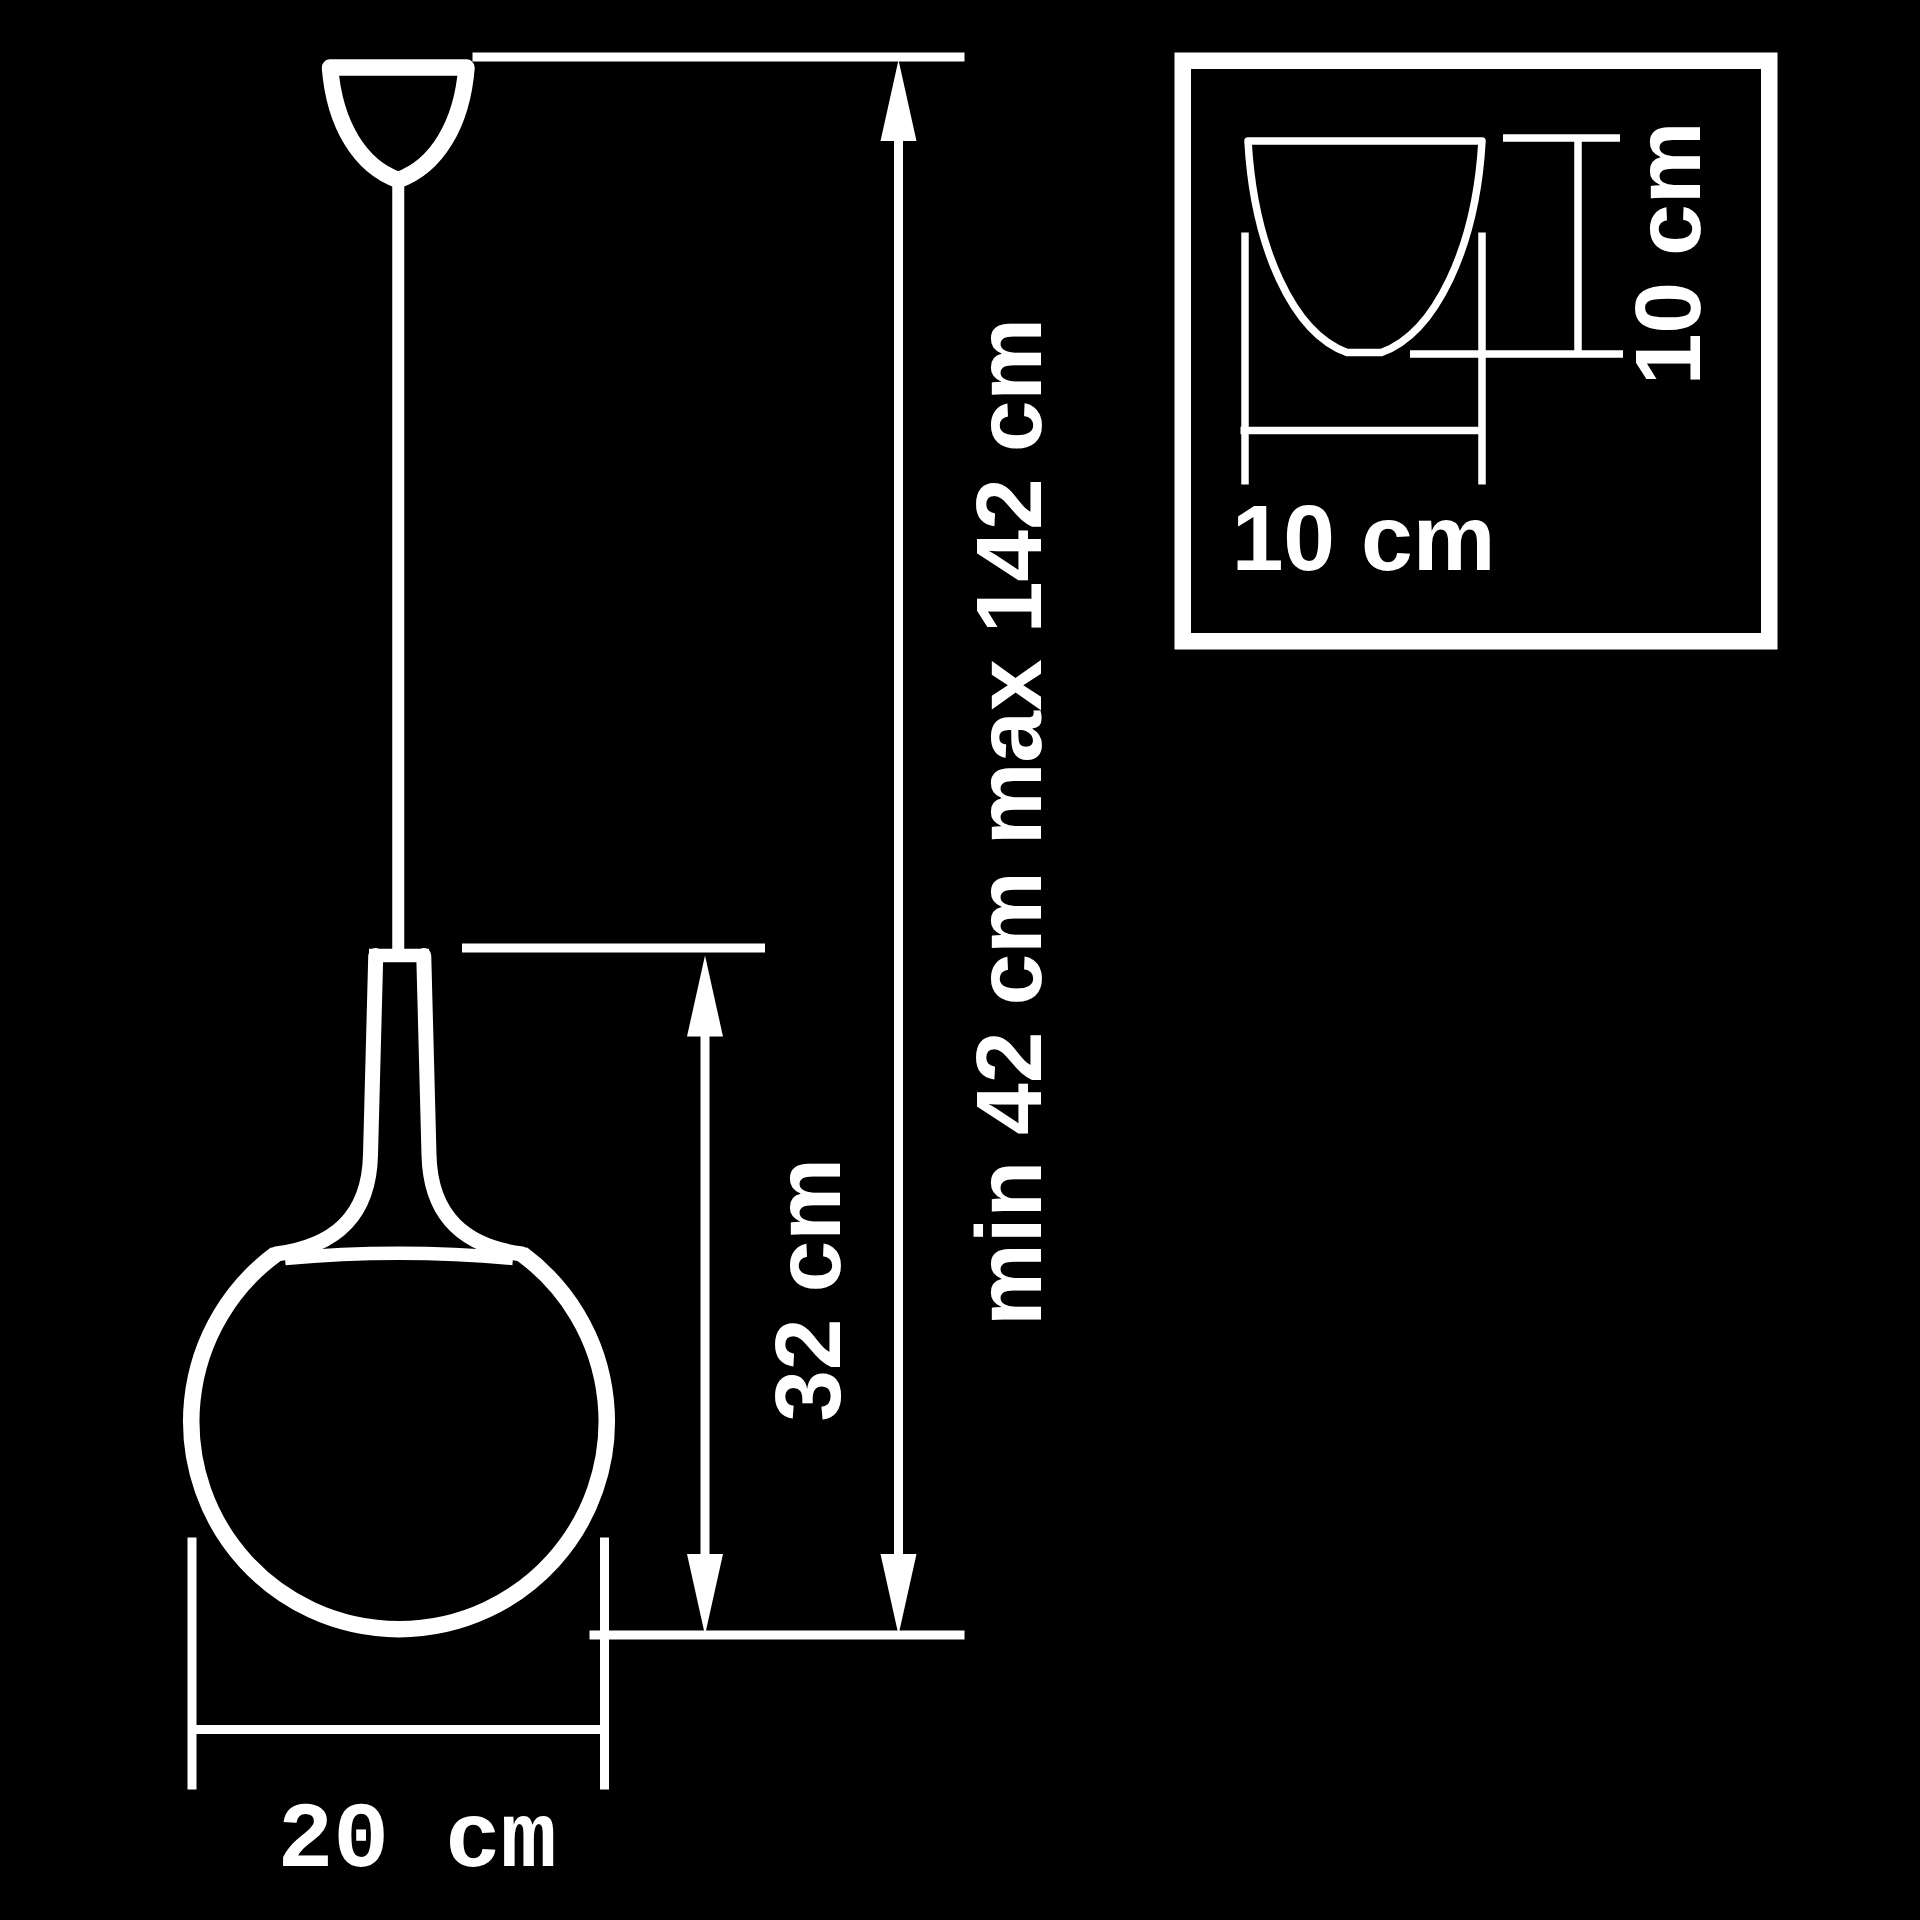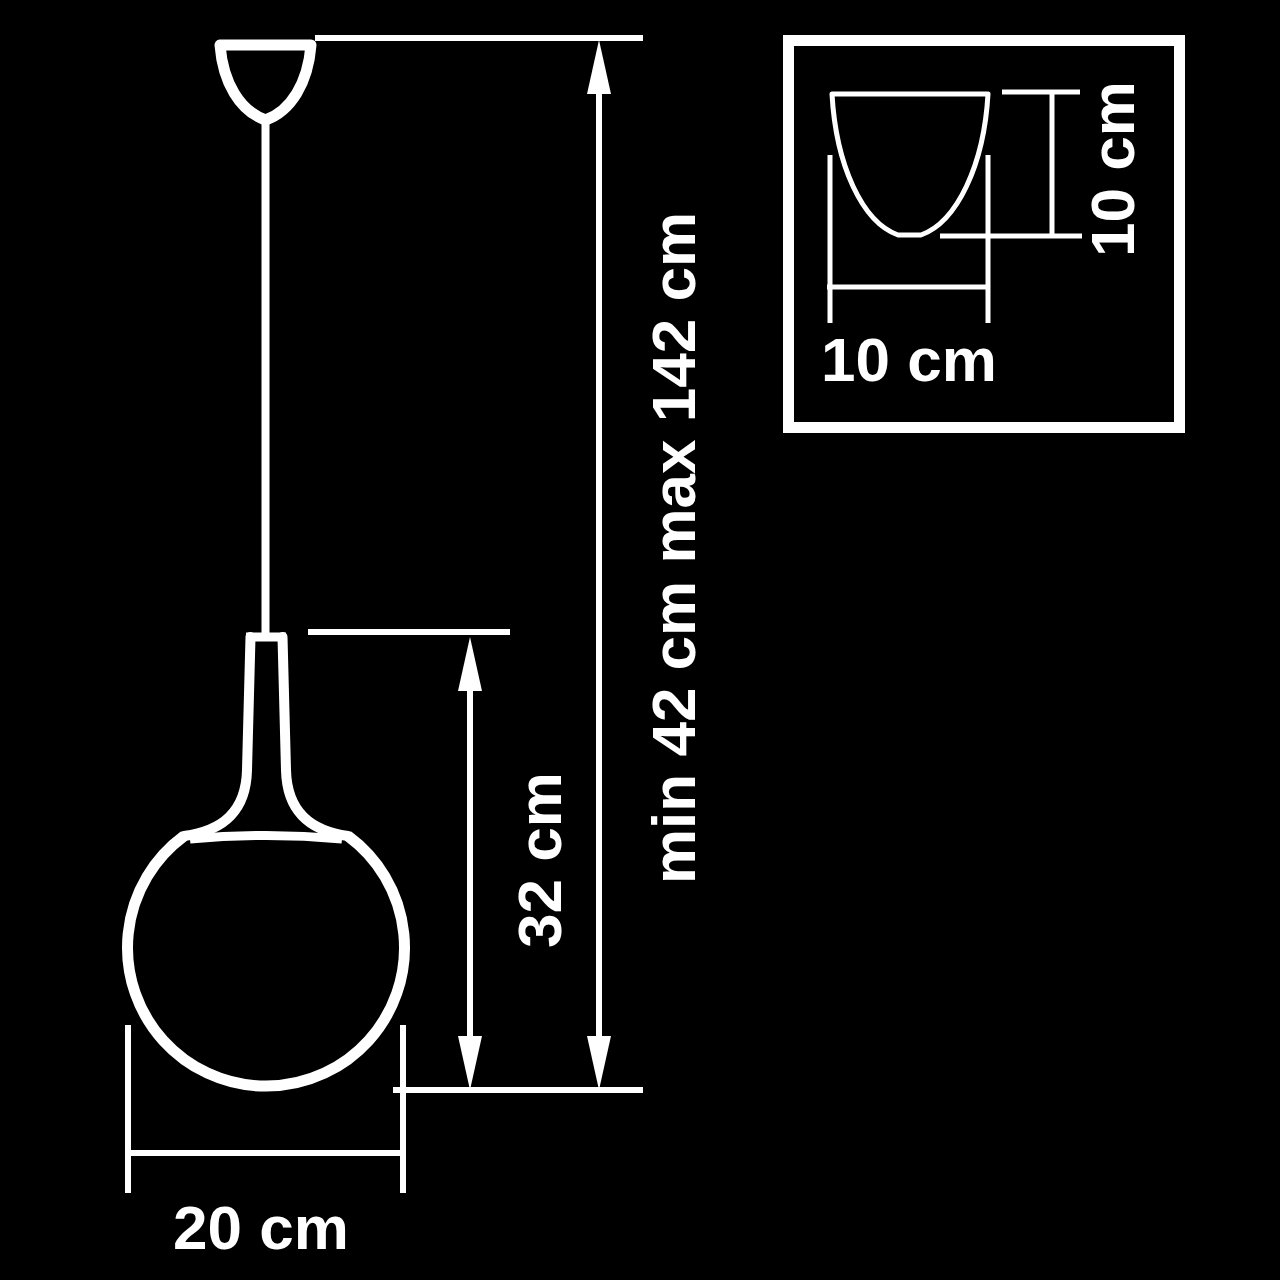--- a/index.html
+++ b/index.html
@@ -77,19 +77,19 @@
       <line x1="830" y1="155" x2="830" y2="323" stroke-width="5"></line>
       <line x1="988" y1="155" x2="988" y2="323" stroke-width="5"></line>
       <line x1="827" y1="287" x2="990" y2="287" stroke-width="5"></line>
     </g>
   </svg>
 
   <div class="dim-label vertical" style="left:674px; top:548px;">min 42 cm max 142 cm</div>
 
   <div class="dim-label vertical" style="left:540px; top:860px;">32 cm</div>
 
-  <div class="dim-label" style="left:261px; top:1228px;">20 cm</div>
+  <div class="dim-label" style="left:278px; top:1228px;font-family:Liberation Mono, monospace;">20 cm</div>
 
   <div class="dim-label vertical" style="left:1113px; top:169px;">10 cm</div>
 
   <div class="dim-label" style="left:909px; top:360px;">10 cm</div>
 
 </div>
 
 </body></html>

